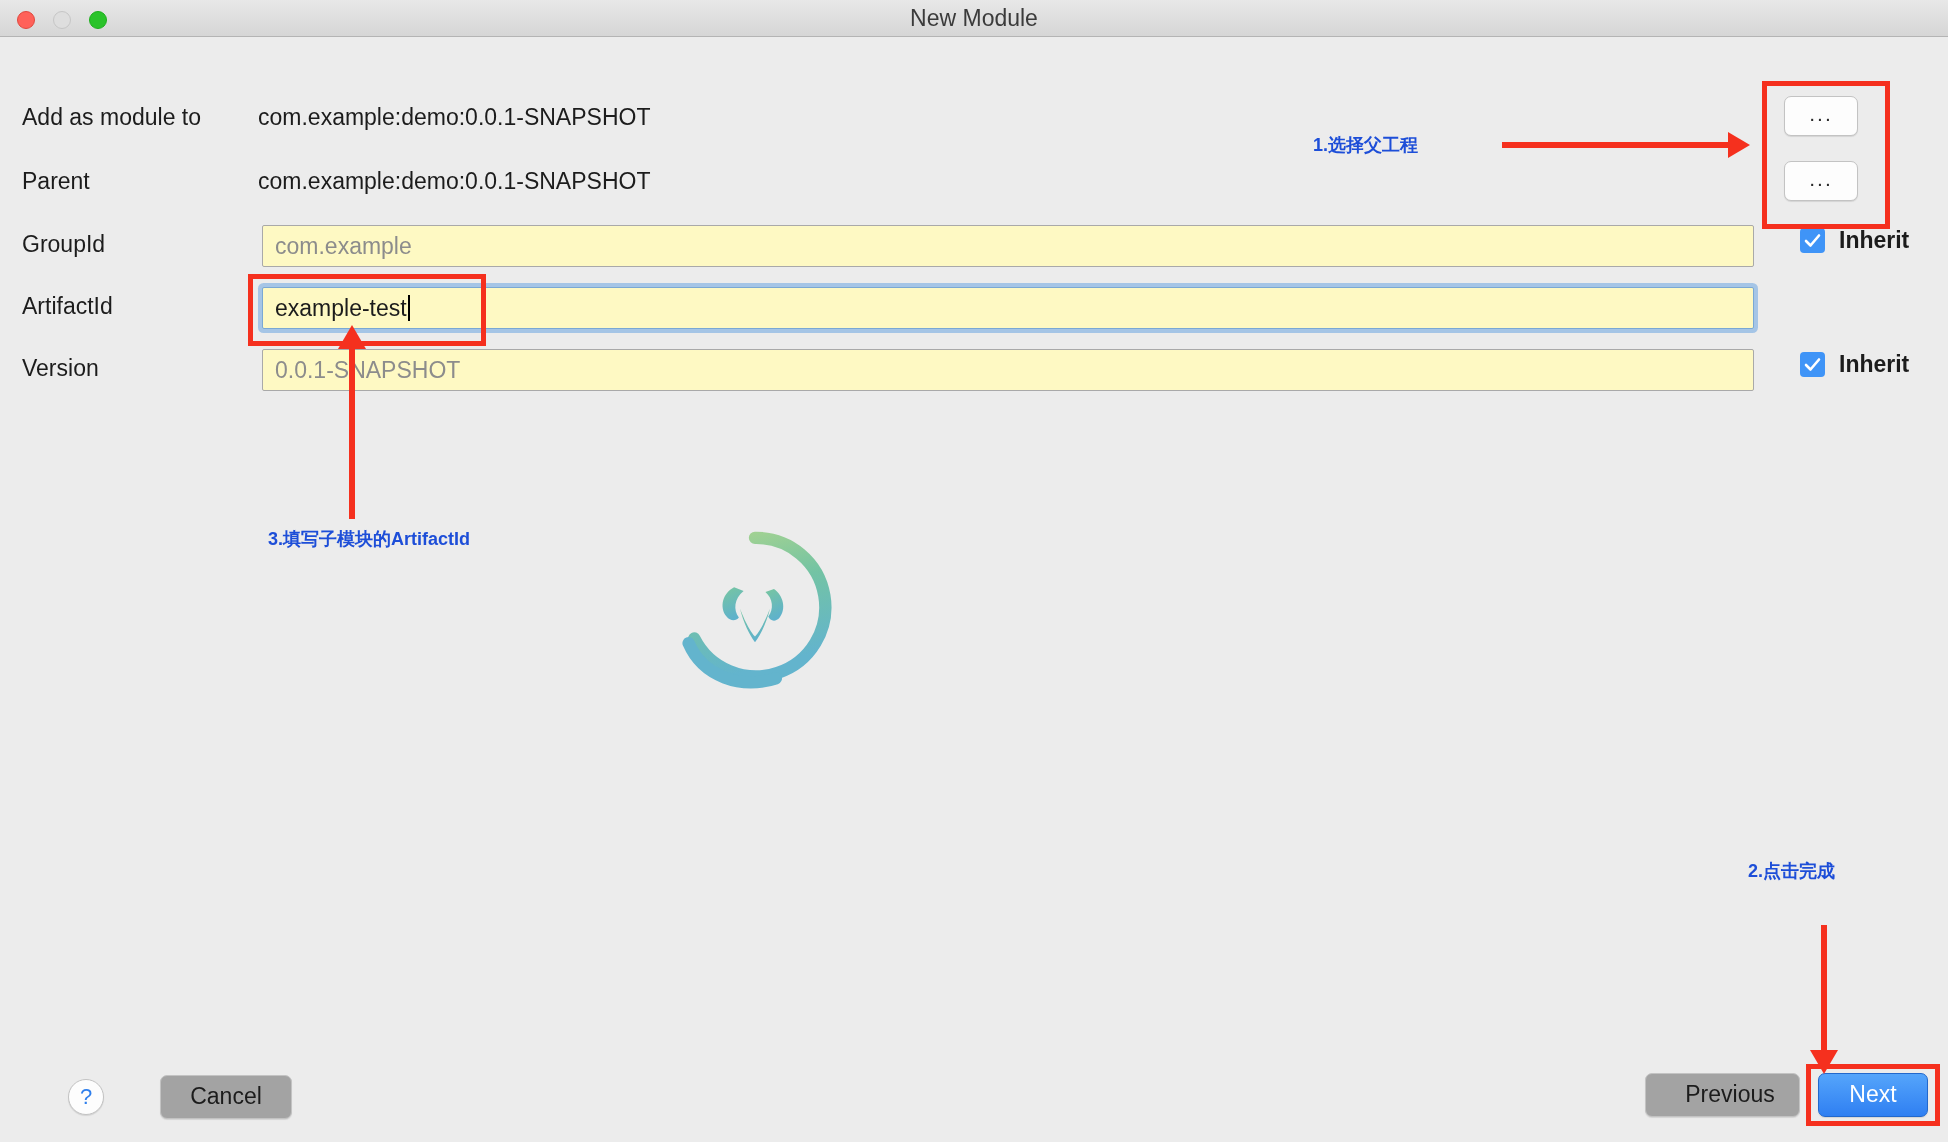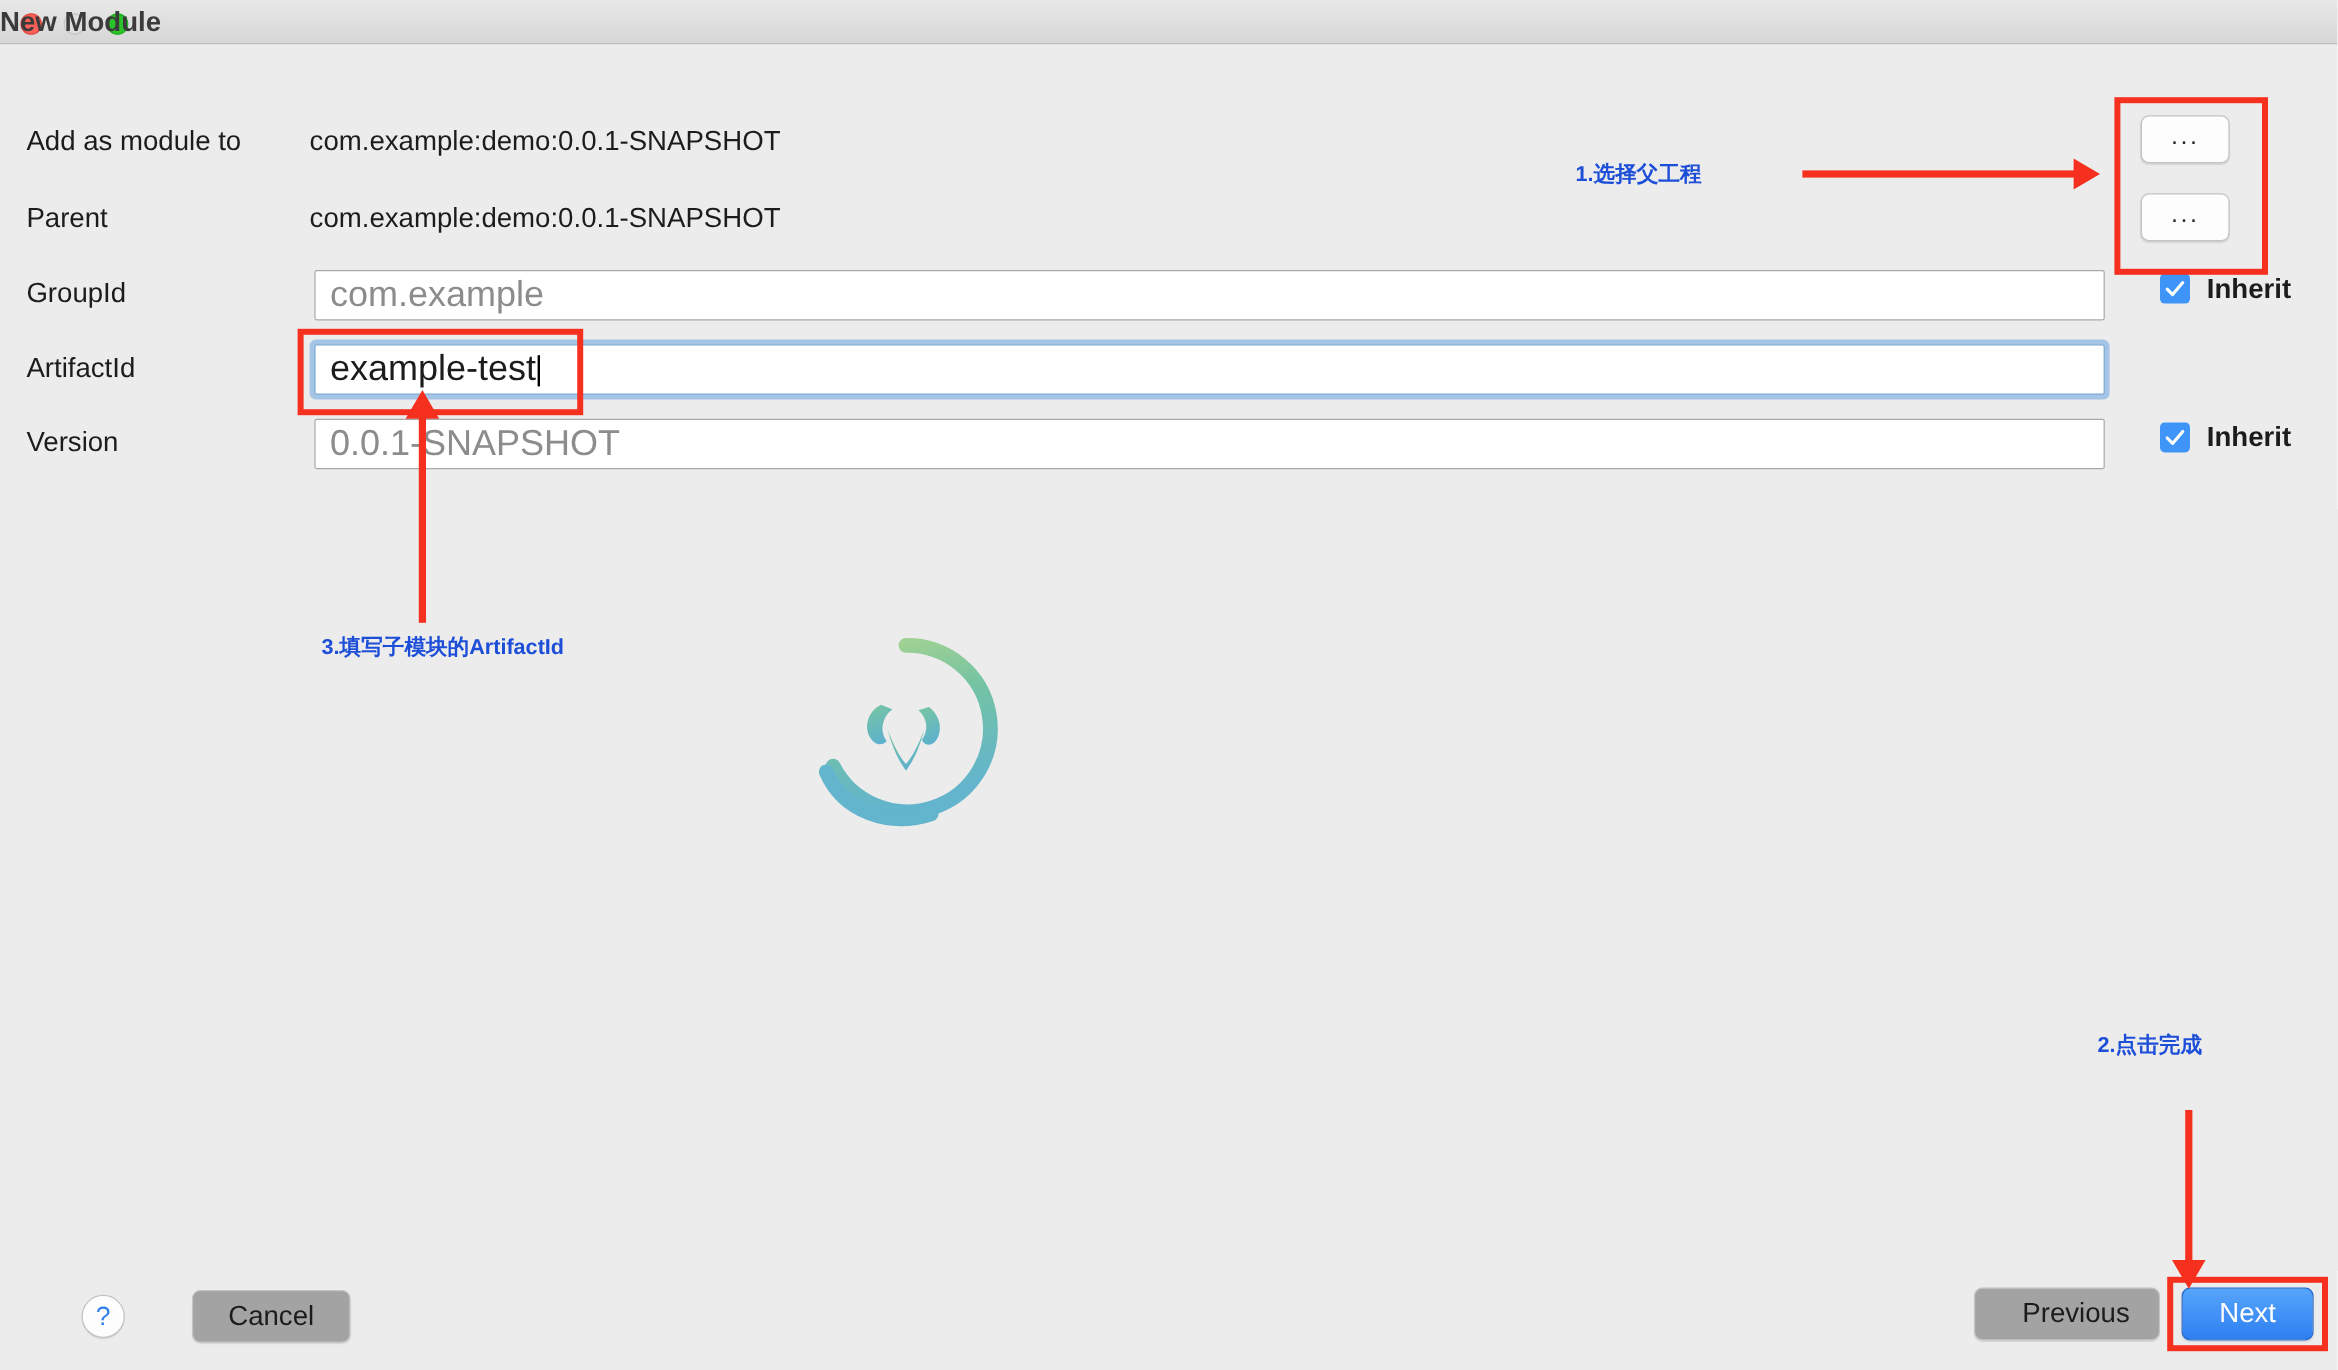--- a/index.html
+++ b/index.html
@@ -38,23 +38,23 @@
   }
   .traffic.close  { left: 17px;  background: #ff6159; border: 1px solid #e0483e; }
   .traffic.min    { left: 53px;  background: #dedede; border: 1px solid #c6c6c6; }
   .traffic.max    { left: 89px;  background: #2ac32a; border: 1px solid #1daf1d; }
   .window-title {
     position: absolute;
     left: 0; top: 0;
     width: 1948px;
     height: 37px;
     line-height: 37px;
+    text-align: center;
     font-size: 23px;
     color: #3b3b3b;
-    font-weight: bold;
   }
 
   
   .dialog-body {
     position: absolute;
     left: 0; top: 37px;
     width: 1948px;
     height: 1105px;
     background: #ececec;
   }
@@ -69,24 +69,24 @@
   .static-value {
     position: absolute;
     font-size: 23px;
     color: #1c1c1c;
     white-space: nowrap;
   }
   .text-input {
     position: absolute;
     box-sizing: border-box;
     height: 42px;
-    background: #ffffff;
+    background: #fef9c3;
     border: 1px solid #a9a9a9;
     border-radius: 2px;
-    font-size: 30px;
+    font-size: 23px;
     line-height: 40px;
     padding-left: 12px;
     color: #1c1c1c;
     white-space: nowrap;
     overflow: hidden;
   }
   .text-input.placeholder { color: #8c8c8c; }
   .text-input.focused {
     border: 1px solid #7aa8d4;
     box-shadow: 0 0 0 4px rgba(108,166,226,0.55);

